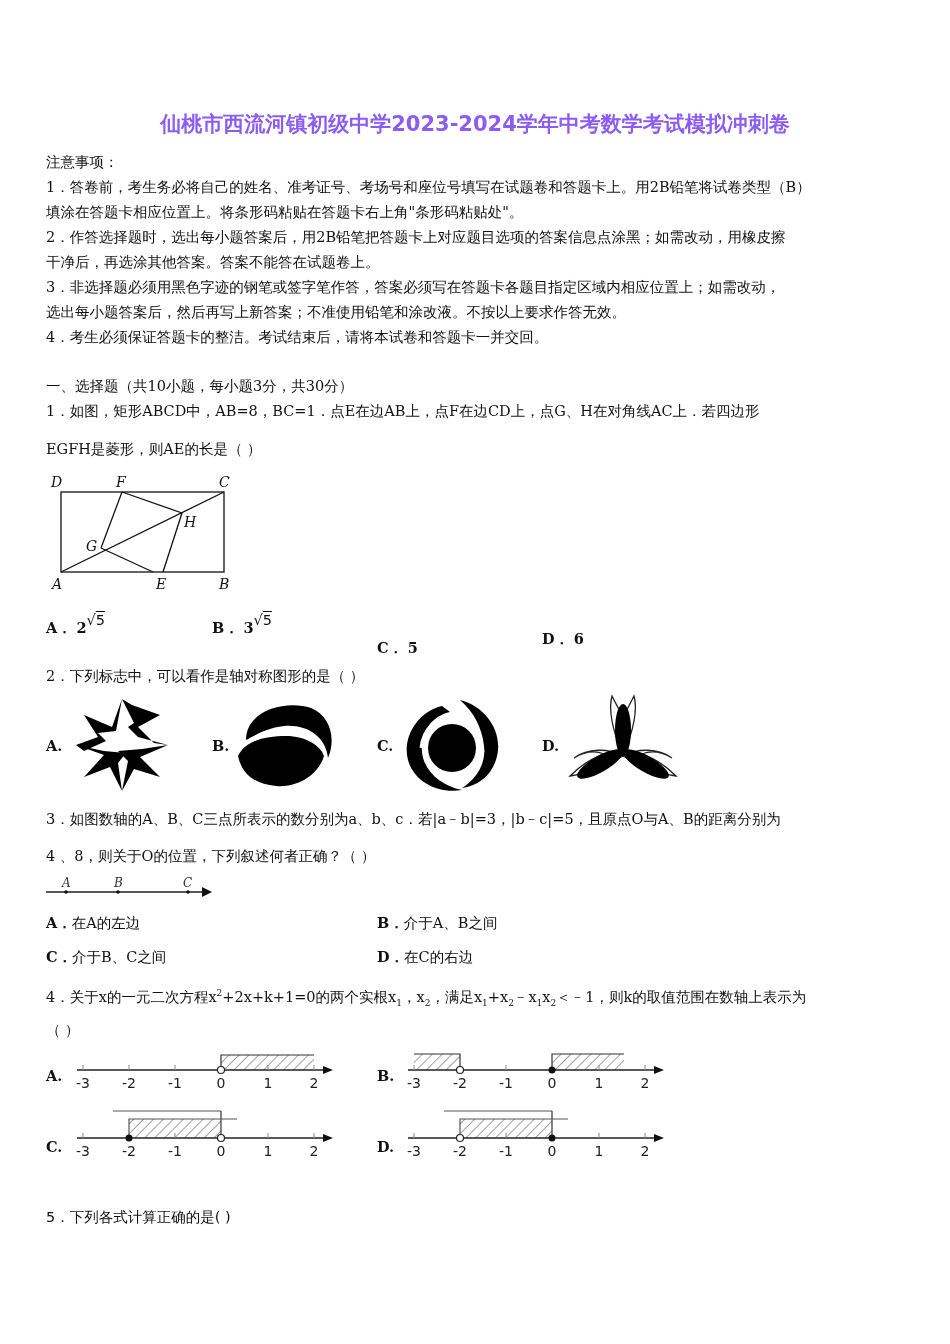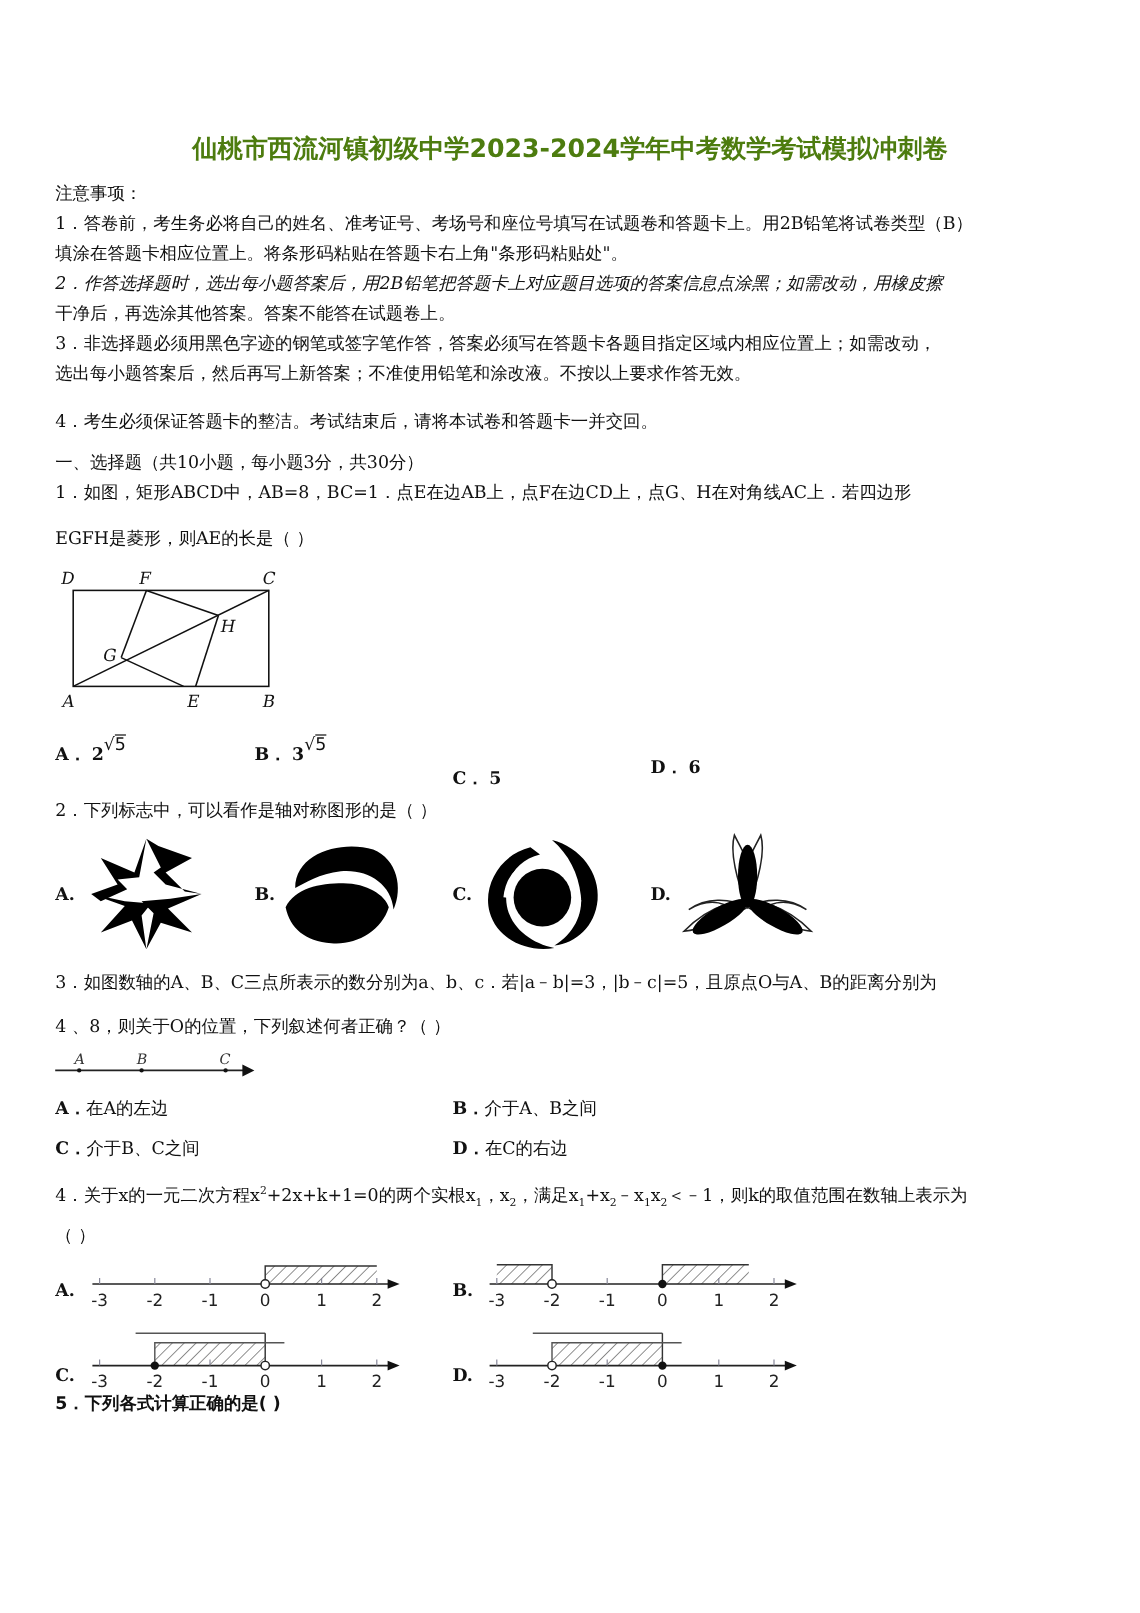--- a/index.html
+++ b/index.html
@@ -1,40 +1,40 @@
 <!DOCTYPE html>
 <html><head>
 <meta charset="utf-8">
 <style>
   html, body { margin: 0; padding: 0; background: #ffffff; }
   body { width: 950px; height: 1344px; position: relative; overflow: hidden; color: #111; font-family: "DejaVu Serif", serif; }
   .abs { position: absolute; }
-  .title { left: 0; width: 950px; top: 110px; text-align: center; font-family: "DejaVu Sans", sans-serif; font-weight: bold; font-size: 21px; letter-spacing: 0px; color: #4d7c0f; }
+  .title { left: 0; width: 950px; top: 110px; text-align: center; font-family: "DejaVu Sans", sans-serif; font-weight: bold; font-size: 21px; letter-spacing: 0px; color: #8b5cf6; }
   .line { left: 46px; font-size: 14.5px; line-height: 20px; white-space: nowrap; font-family: "DejaVu Serif", serif; }
   .bold { font-weight: bold; }
   .opt { font-size: 14.5px; font-family: "DejaVu Serif", serif; white-space: nowrap; }
   .opt .lbl { font-weight: bold; }
   sup.small { font-size: 9px; }
   sub.small { font-size: 9px; }
   svg { overflow: visible; }
   .nl-label { font-size: 14.5px; font-weight: bold; font-family: "DejaVu Serif", serif; }
 </style>
 </head>
 <body>
 
 <div class="abs title">仙桃市西流河镇初级中学2023-2024学年中考数学考试模拟冲刺卷</div>
 
 <div class="abs line" style="top:152px;">注意事项：</div>
 <div class="abs line" style="top:177px;">1．答卷前，考生务必将自己的姓名、准考证号、考场号和座位号填写在试题卷和答题卡上。用2B铅笔将试卷类型（B）</div>
 <div class="abs line" style="top:202px;">填涂在答题卡相应位置上。将条形码粘贴在答题卡右上角"条形码粘贴处"。</div>
-<div class="abs line" style="top:227px;font-style:italic;">2．作答选择题时，选出每小题答案后，用2B铅笔把答题卡上对应题目选项的答案信息点涂黑；如需改动，用橡皮擦</div>
+<div class="abs line" style="top:227px;">2．作答选择题时，选出每小题答案后，用2B铅笔把答题卡上对应题目选项的答案信息点涂黑；如需改动，用橡皮擦</div>
 <div class="abs line" style="top:252px;">干净后，再选涂其他答案。答案不能答在试题卷上。</div>
 <div class="abs line" style="top:277px;">3．非选择题必须用黑色字迹的钢笔或签字笔作答，答案必须写在答题卡各题目指定区域内相应位置上；如需改动，</div>
 <div class="abs line" style="top:302px;">选出每小题答案后，然后再写上新答案；不准使用铅笔和涂改液。不按以上要求作答无效。</div>
-<div class="abs line" style="top:327px;margin-top:15px;">4．考生必须保证答题卡的整洁。考试结束后，请将本试卷和答题卡一并交回。</div>
+<div class="abs line" style="top:327px;">4．考生必须保证答题卡的整洁。考试结束后，请将本试卷和答题卡一并交回。</div>
 
 <div class="abs line" style="top:376px;">一、选择题（共10小题，每小题3分，共30分）</div>
 
 <div class="abs line" style="top:401px;text-align:right;">1．如图，矩形ABCD中，AB=8，BC=1．点E在边AB上，点F在边CD上，点G、H在对角线AC上．若四边形</div>
 <div class="abs line" style="top:439px;">EGFH是菱形，则AE的长是（  ）</div>
 
 <svg class="abs" style="left:46px; top:472px;" width="200" height="125" viewBox="0 0 200 125">
   <g stroke="#111" stroke-width="1.3" fill="none">
     <rect x="15" y="20" width="163" height="80"></rect>
     <line x1="15" y1="100" x2="178" y2="20"></line>
@@ -242,13 +242,13 @@
   <g font-family="DejaVu Sans, sans-serif" font-size="14" fill="#222" text-anchor="middle">
     <text x="8" y="48">-3</text>
     <text x="54" y="48">-2</text>
     <text x="100" y="48">-1</text>
     <text x="146" y="48">0</text>
     <text x="193" y="48">1</text>
     <text x="239" y="48">2</text>
   </g>
 </svg>
 
-<div class="abs line" style="top:1160px; font-family:'DejaVu Sans',sans-serif; font-weight:bold;">5．下列各式计算正确的是(     )</div>
+<div class="abs line" style="top:1207px; font-family:'DejaVu Sans',sans-serif; font-weight:normal;">5．下列各式计算正确的是(     )</div>
 
 </body></html>

